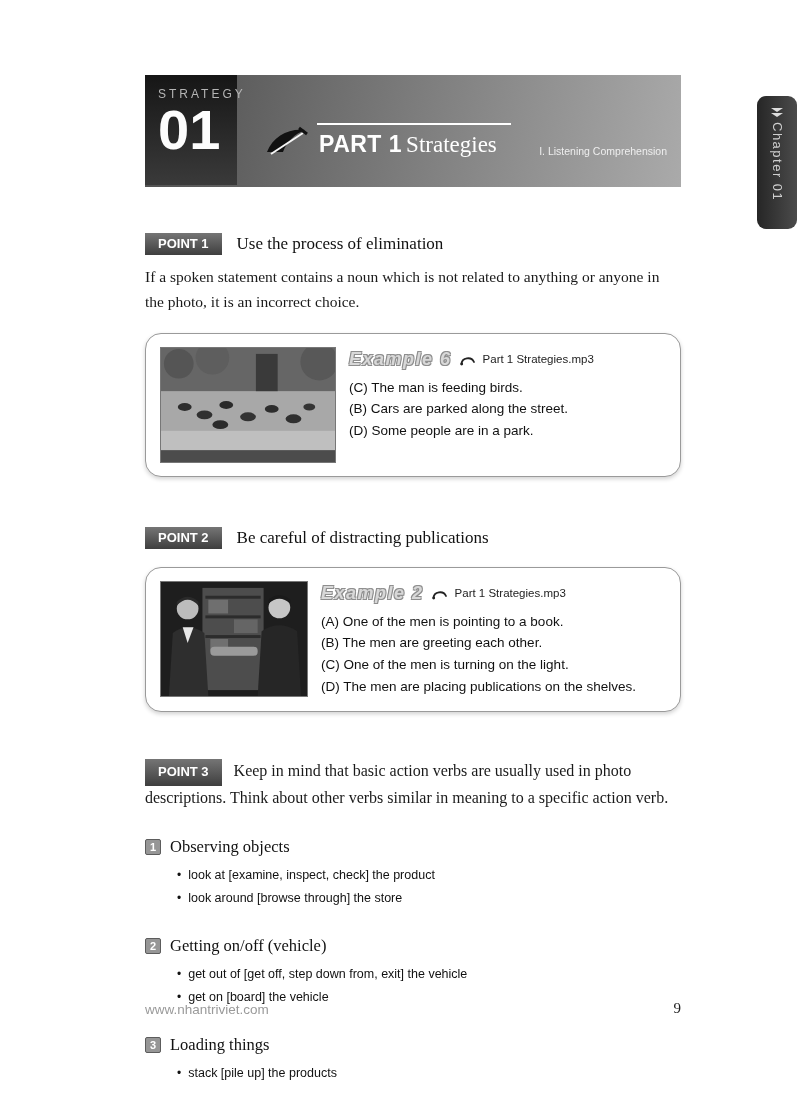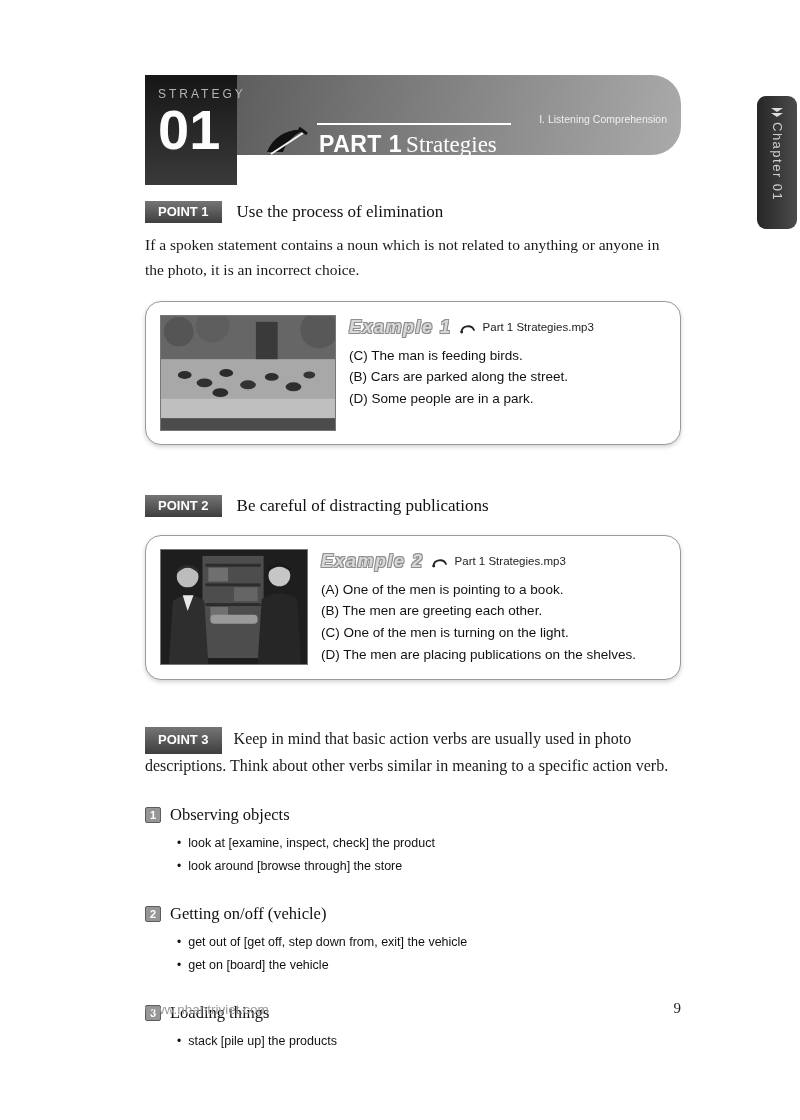--- a/index.html
+++ b/index.html
@@ -3,21 +3,21 @@
 <meta charset="utf-8">
 <style>
   * { margin:0; padding:0; box-sizing:border-box; }
   html,body { width:800px; height:1120px; background:#ffffff; }
   body { font-family:"Liberation Serif", serif; color:#1a1a1a; position:relative; overflow:hidden; }
 
   .page { position:absolute; inset:0; background:#fff; }
   .content { position:absolute; left:145px; top:75px; width:536px; }
 
   
-  .banner { position:relative; height:80px; background:linear-gradient(100deg,#4e4e4e 0%, #6f6f6f 35%, #8f8f8f 70%, #aaaaaa 100%);border-radius:29px; }
+  .banner { position:relative; height:112px; background:linear-gradient(100deg,#4e4e4e 0%, #6f6f6f 35%, #8f8f8f 70%, #aaaaaa 100%); }
   .strategy-block { position:absolute; left:0; top:0; width:92px; height:110px;
     background:linear-gradient(to bottom,#161616,#3a3a3a); padding:12px 0 0 13px; }
   .strategy-label { font-family:"Liberation Sans",sans-serif; font-size:12px; letter-spacing:3px; color:#b5b5b5; }
   .strategy-number { font-family:"Liberation Sans",sans-serif; font-size:56px; font-weight:bold; color:#fdfdfd; line-height:1.05; }
   .banner-main { position:absolute; left:118px; top:48px; display:flex; align-items:flex-end; gap:8px; }
   .quill-icon { width:46px; height:34px; display:inline-block; }
   .part-title { border-top:2px solid #ffffff; padding:6px 14px 0 2px; white-space:nowrap; }
   .part-bold { font-family:"Liberation Sans",sans-serif; font-weight:bold; font-size:23px; color:#ffffff; letter-spacing:.5px; }
   .part-serif { font-family:"Liberation Serif",serif; font-size:23px; color:#ffffff; }
   .section-label { position:absolute; right:14px; bottom:30px; font-family:"Liberation Sans",sans-serif; font-size:10.5px; color:#eeeeee; }
@@ -140,21 +140,21 @@
           <ellipse cx="88" cy="70" rx="8" ry="4.5" fill="#333333"></ellipse>
           <ellipse cx="112" cy="62" rx="7" ry="4" fill="#2d2d2d"></ellipse>
           <ellipse cx="134" cy="72" rx="8" ry="4.5" fill="#2f2f2f"></ellipse>
           <ellipse cx="60" cy="78" rx="8" ry="4.5" fill="#2b2b2b"></ellipse>
           <ellipse cx="150" cy="60" rx="6" ry="3.5" fill="#343434"></ellipse>
           <rect x="0" y="104" width="176" height="12" fill="#4c4c4c"></rect>
         </svg>
       </div>
       <div class="example-content">
         <div class="example-header">
-          <span class="example-label">Example 1</span>
+          <span class="example-label">Example 6</span>
           <span class="audio-icon">
             <svg viewBox="0 0 17 14">
                 <path d="M2.5 12 A6.5 6 0 0 1 15 10" stroke="#222" stroke-width="1.8" fill="none" stroke-linecap="round"></path>
                 <circle cx="2.7" cy="12" r="1.4" fill="#222"></circle>
               </svg>
           </span>
           <span class="audio-file">Part 1 Strategies.mp3</span>
         </div>
         <ul class="options">
           <li>(C) The man is feeding birds.</li>

